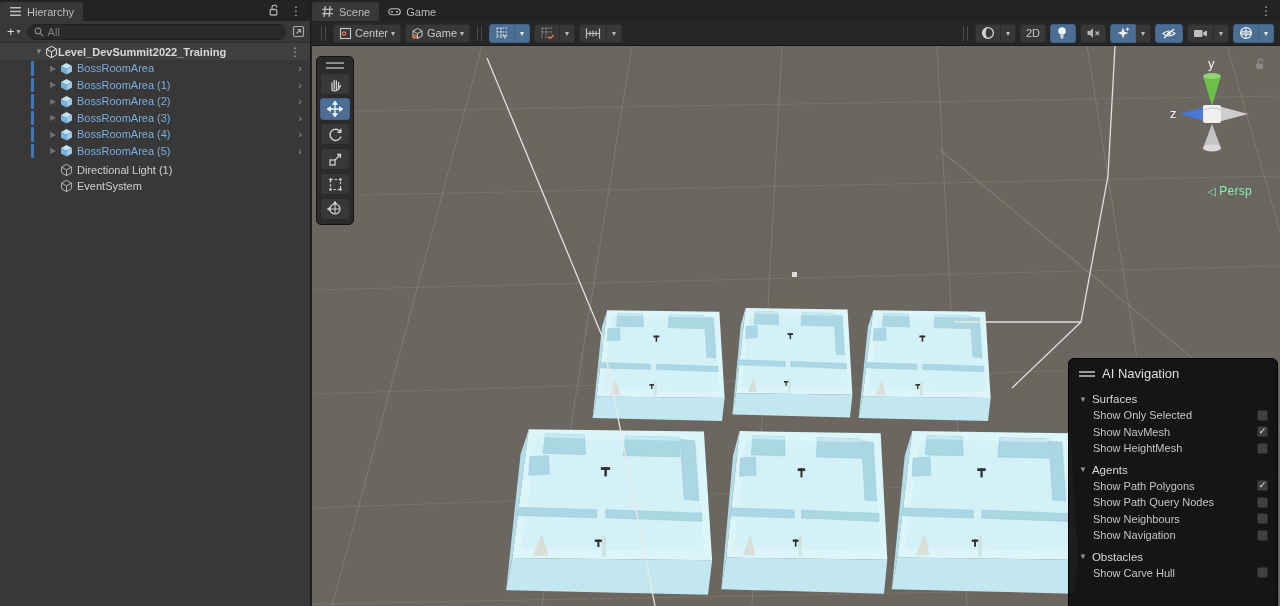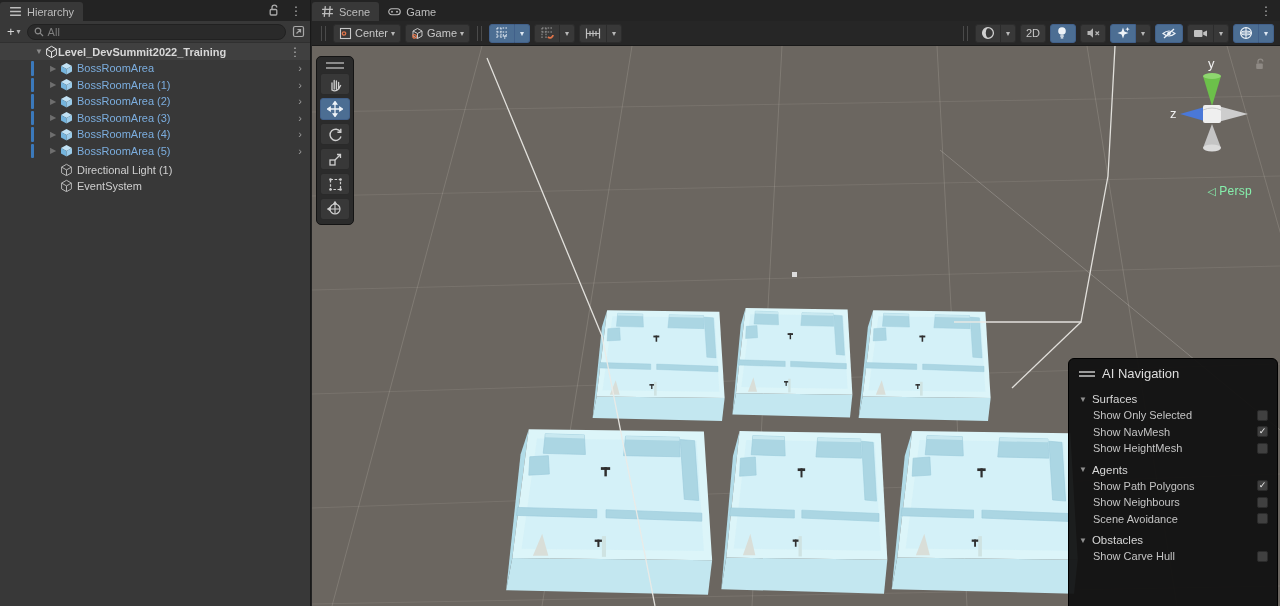--- a/index.html
+++ b/index.html
@@ -541,25 +541,29 @@
             </div>
             <div class="nav-sec-head">
               <span class="tri">▼</span>
               <span>Agents</span>
             </div>
             <div class="nav-row">
               <span class="nl">Show Path Polygons</span>
               <span class="nav-box">✓</span>
             </div>
             <div class="nav-row">
+              <span class="nl">Show Path Query Nodes</span>
+              <span class="nav-box"></span>
+            </div>
+            <div class="nav-row">
               <span class="nl">Show Neighbours</span>
               <span class="nav-box"></span>
             </div>
             <div class="nav-row">
-              <span class="nl">Scene Avoidance</span>
+              <span class="nl">Show Navigation</span>
               <span class="nav-box"></span>
             </div>
             <div class="nav-sec-head">
               <span class="tri">▼</span>
               <span>Obstacles</span>
             </div>
             <div class="nav-row">
               <span class="nl">Show Carve Hull</span>
               <span class="nav-box"></span>
             </div>

